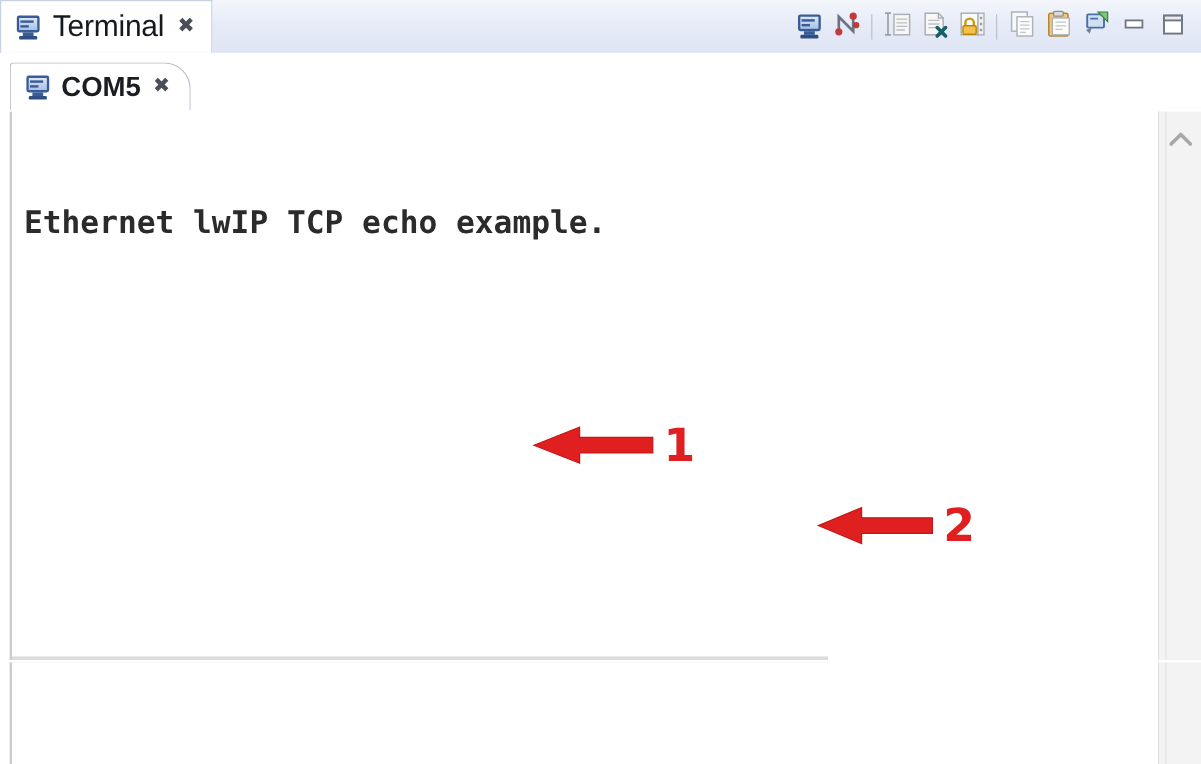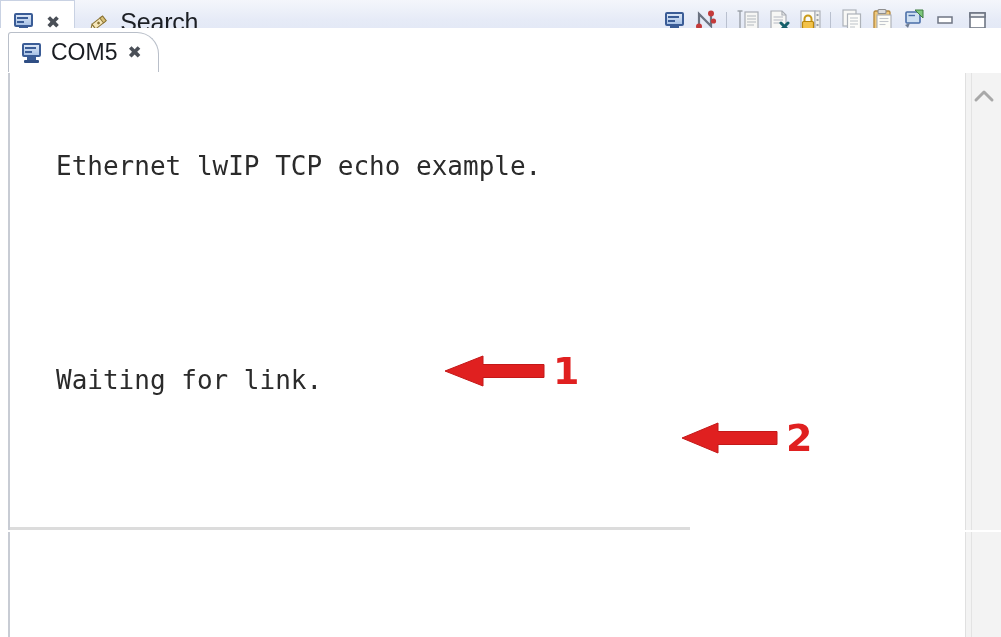--- a/index.html
+++ b/index.html
@@ -111,25 +111,26 @@
   }
   .tb-win {
     width: 32px; height: 31px;
     display: flex; align-items: center; justify-content: center;
     cursor: default;
   }
 
   
   .console-area {
     position: absolute;
-    left: 0; top: 28px;
+    left: 0; top: 48px;
     width: 1001px;
     height: 504px;
     background: #ffffff;
     box-sizing: border-box;
+    font-weight: bold;
   }
 
   .editor-tabbar {
     position: absolute;
     left: 0; top: 0;
     width: 1001px; height: 46px;
     background: #ffffff;
   }
 
   .editor-tab {
@@ -169,21 +170,21 @@
     left: 10px;
     top: 5px;
     right: 52px;
     font-family: "DejaVu Sans Mono", monospace;
     font-size: 26px;
     line-height: 35.6px;
     color: #2b2b2b;
     white-space: pre;
     letter-spacing: 0px;
   }
-  .console-line { height: 35.6px; margin-left: 36px; }
+  .console-line { height: 35.6px; }
 
   
   .vscroll {
     position: absolute;
     right: 0; top: 45px;
     width: 36px;
     height: 592px;
     background: #f3f3f3;
     border-left: 1px solid #e0e0e0;
     box-sizing: border-box;
@@ -239,36 +240,24 @@
     <div class="view-tabs">
 
       <div class="view-tab active">
         <span class="ico ico-monitor">
           <span class="scr"></span>
             <span class="ln1"></span>
             <span class="ln2"></span>
           <span class="stand"></span>
             <span class="base"></span>
         </span>
+        <span class="view-tab-label">Terminal</span>
         <span class="tab-close">✖</span>
       </div>
 
-      <div class="view-tab">
-        <span class="ico ico-pen">
-          <svg width="24" height="24" viewBox="0 0 24 24">
-            <g transform="rotate(-38 12 12)">
-              <rect x="5" y="9.5" width="13" height="6" rx="1" fill="#f5e6b8" stroke="#8a7334" stroke-width="1"></rect>
-              <rect x="15" y="9.5" width="3.5" height="6" fill="#d9c178" stroke="#8a7334" stroke-width="1"></rect>
-              <path d="M5 9.5 L1.5 12.5 L5 15.5 Z" fill="#fbf6e2" stroke="#8a7334" stroke-width="1"></path>
-              <circle cx="11" cy="12.5" r="1.4" fill="#8a7334"></circle>
-            </g>
-          </svg>
-        </span>
-        <span class="view-tab-label">Search</span>
-      </div>
 
     </div>
 
     <div class="toolbar">
 
       <div class="tb-btn">
         <span class="ico ico-monitor">
           <span class="scr"></span>
             <span class="ln1"></span>
             <span class="ln2"></span>
@@ -417,21 +406,20 @@
         </span>
         <span class="editor-tab-label">COM5</span>
         <span class="tab-close">✖</span>
       </div>
     </div>
 
     <div class="console-frame">
       <div class="console-text">
         <div class="console-line">Ethernet lwIP TCP echo example.</div>
         <div class="console-line"></div>
-        <div class="console-line">Waiting for link.</div>
         
         
         
         
         
       </div>
     </div>
 
     <div class="vscroll">
       <div class="trackline"></div>

